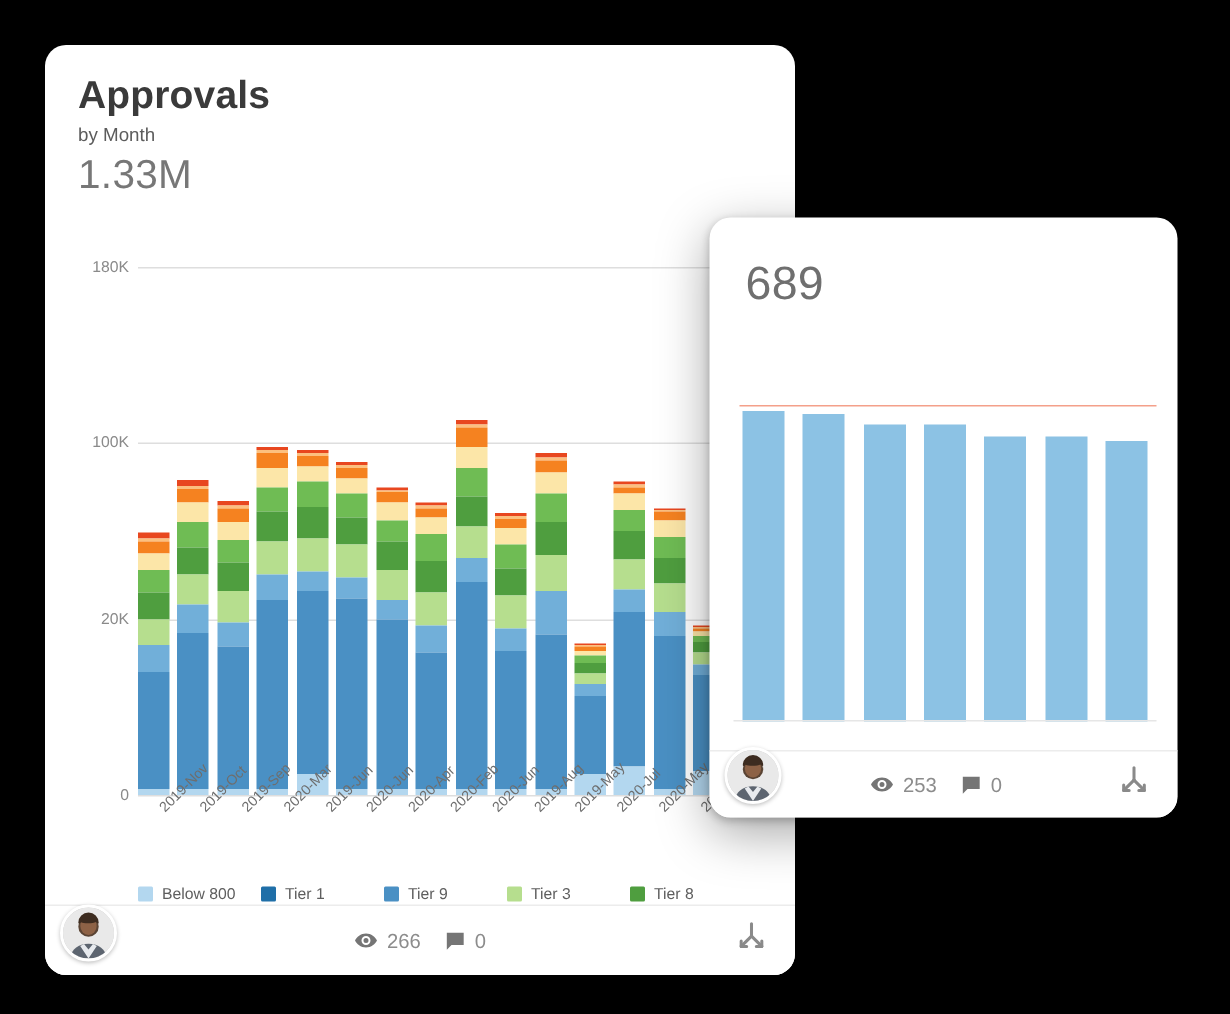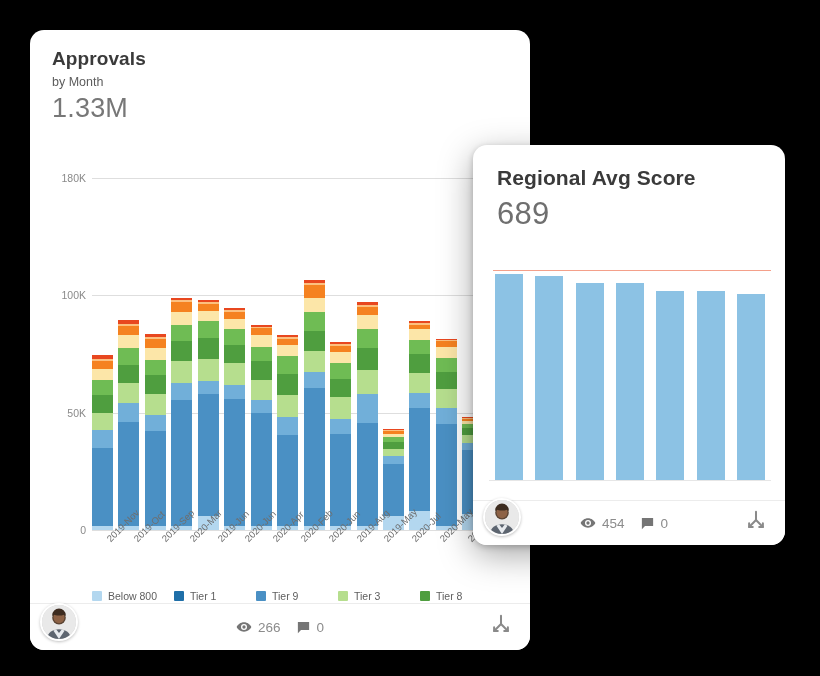--- a/index.html
+++ b/index.html
@@ -14,21 +14,21 @@
   .card{
     position:absolute;background:#ffffff;border-radius:14px;
     box-shadow:0 10px 34px rgba(0,0,0,.35), 0 2px 6px rgba(0,0,0,.22);
     overflow:hidden;
   }
   #card-approvals{left:30px;top:30px;width:500px;height:620px;}
   #card-regional{left:473px;top:145px;width:312px;height:400px;}
 
   
   .hdr{padding:18px 22px 0 22px;}
-  .hdr .title{font-size:19px;color:#3a3a3a;font-weight:700;letter-spacing:.1px;line-height:1.2;}
+  .hdr .title{font-size:26px;color:#3a3a3a;font-weight:700;letter-spacing:.1px;line-height:1.2;}
   .hdr .subtitle{font-size:12.5px;color:#5c5c5c;margin-top:4px;}
   .hdr .bignum{font-size:27px;color:#777777;font-weight:400;margin-top:4px;line-height:1.15;letter-spacing:.2px;}
   .hdr .caption{font-size:11.5px;color:#9a9a9a;margin-top:3px;}
 
   #card-regional .hdr{padding:20px 24px 0 24px;}
   #card-regional .title{font-size:21px;color:#3a3a3a;font-weight:700;}
   #card-regional .bignum{font-size:31px;color:#6f6f6f;margin-top:6px;}
   #card-regional .caption{font-size:14px;color:#8d8d8d;margin-top:1px;}
 
   
@@ -97,21 +97,21 @@
       <div class="subtitle">by Month</div>
       <div class="bignum">1.33M</div>
     </div>
 
     <div class="plot" id="approvals-plot">
       <div class="axis-area">
         <div id="approvals-grid">
             <div class="gridline" style="top: 352px;"></div>
             <div class="ytick" style="top: 352px;">0</div>
             <div class="gridline" style="top: 234.667px;"></div>
-            <div class="ytick" style="top: 234.667px;">50K</div>
+            <div class="ytick" style="top: 234.667px;">20K</div>
             <div class="gridline" style="top: 117.333px;"></div>
             <div class="ytick" style="top: 117.333px;">100K</div>
             <div class="gridline" style="top: 0px;"></div>
             <div class="ytick" style="top: 0px;">180K</div>
           </div>
         <div class="bars" id="approvals-bars">
             <div class="bar">
               <div class="seg" style="height: 3.52px; background: rgb(179, 215, 239);"></div>
               <div class="seg" style="height: 78.6133px; background: rgb(74, 144, 196);"></div>
               <div class="seg" style="height: 17.6px; background: rgb(113, 175, 217);"></div>
@@ -440,21 +440,20 @@
           <path d="M10.5 18.5H6.5V14.5"></path>
           <path d="M17.5 18.5h4V14.5"></path>
         </svg>
       </div>
     </div>
   </div>
 
   <div class="card" id="card-regional">
 
     <div class="hdr">
-      <div class="title">Regional Avg Score</div>
       <div class="bignum">689</div>
     </div>
 
     <div class="plot" id="regional-plot">
       <div class="refline" id="regional-refline" style="top: 6.54px; background: rgb(244, 160, 138);"></div>
       <div class="rbars" id="regional-bars">
           <div class="rbar" style="height: 207.1px; background: rgb(140, 194, 228);"></div>
           <div class="rbar" style="height: 204.92px; background: rgb(140, 194, 228);"></div>
           <div class="rbar" style="height: 198.38px; background: rgb(140, 194, 228);"></div>
           <div class="rbar" style="height: 198.38px; background: rgb(140, 194, 228);"></div>
@@ -476,21 +475,21 @@
           <path d="M16.5 28.6 20 33l3.5-4.4 3 1.6L20 40l-6.5-9.8z" fill="#e7eaee"></path>
         </svg>
       </div>
       <div class="stats">
         <div class="stat">
           <span class="icn">
             <svg width="16" height="16" viewBox="0 0 24 24" fill="currentColor">
               <path d="M12 5C6.8 5 2.6 8.4 1 12c1.6 3.6 5.8 7 11 7s9.4-3.4 11-7c-1.6-3.6-5.8-7-11-7zm0 11.5A4.5 4.5 0 1 1 16.5 12 4.5 4.5 0 0 1 12 16.5zm0-7a2.5 2.5 0 1 0 2.5 2.5A2.5 2.5 0 0 0 12 9.5z"></path>
             </svg>
           </span>
-          <span class="num">454</span>
+          <span class="num">253</span>
         </div>
         <div class="stat" style="margin-left:8px">
           <span class="icn">
             <svg width="15" height="15" viewBox="0 0 24 24" fill="currentColor">
               <path d="M3 3h18v13H8l-5 5z"></path>
             </svg>
           </span>
           <span class="num">0</span>
         </div>
       </div>

